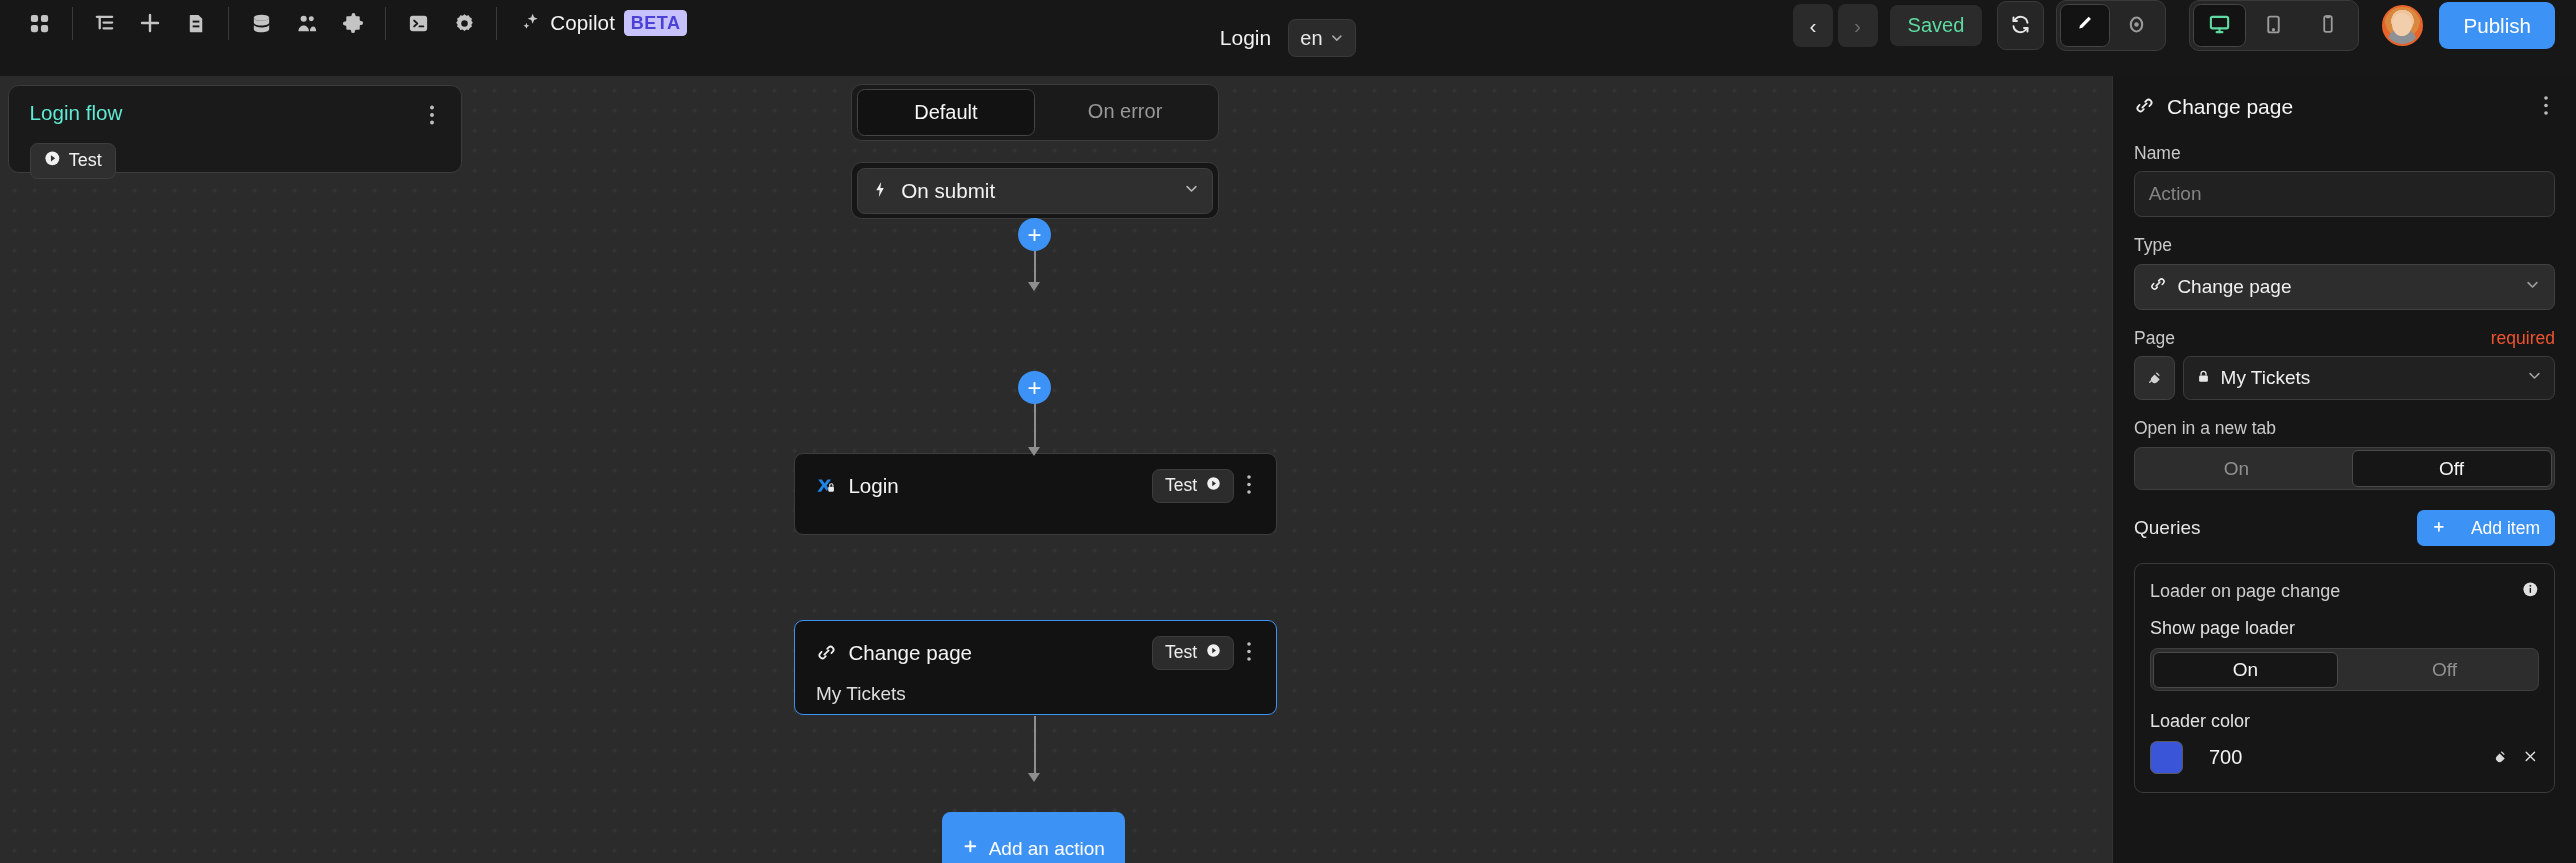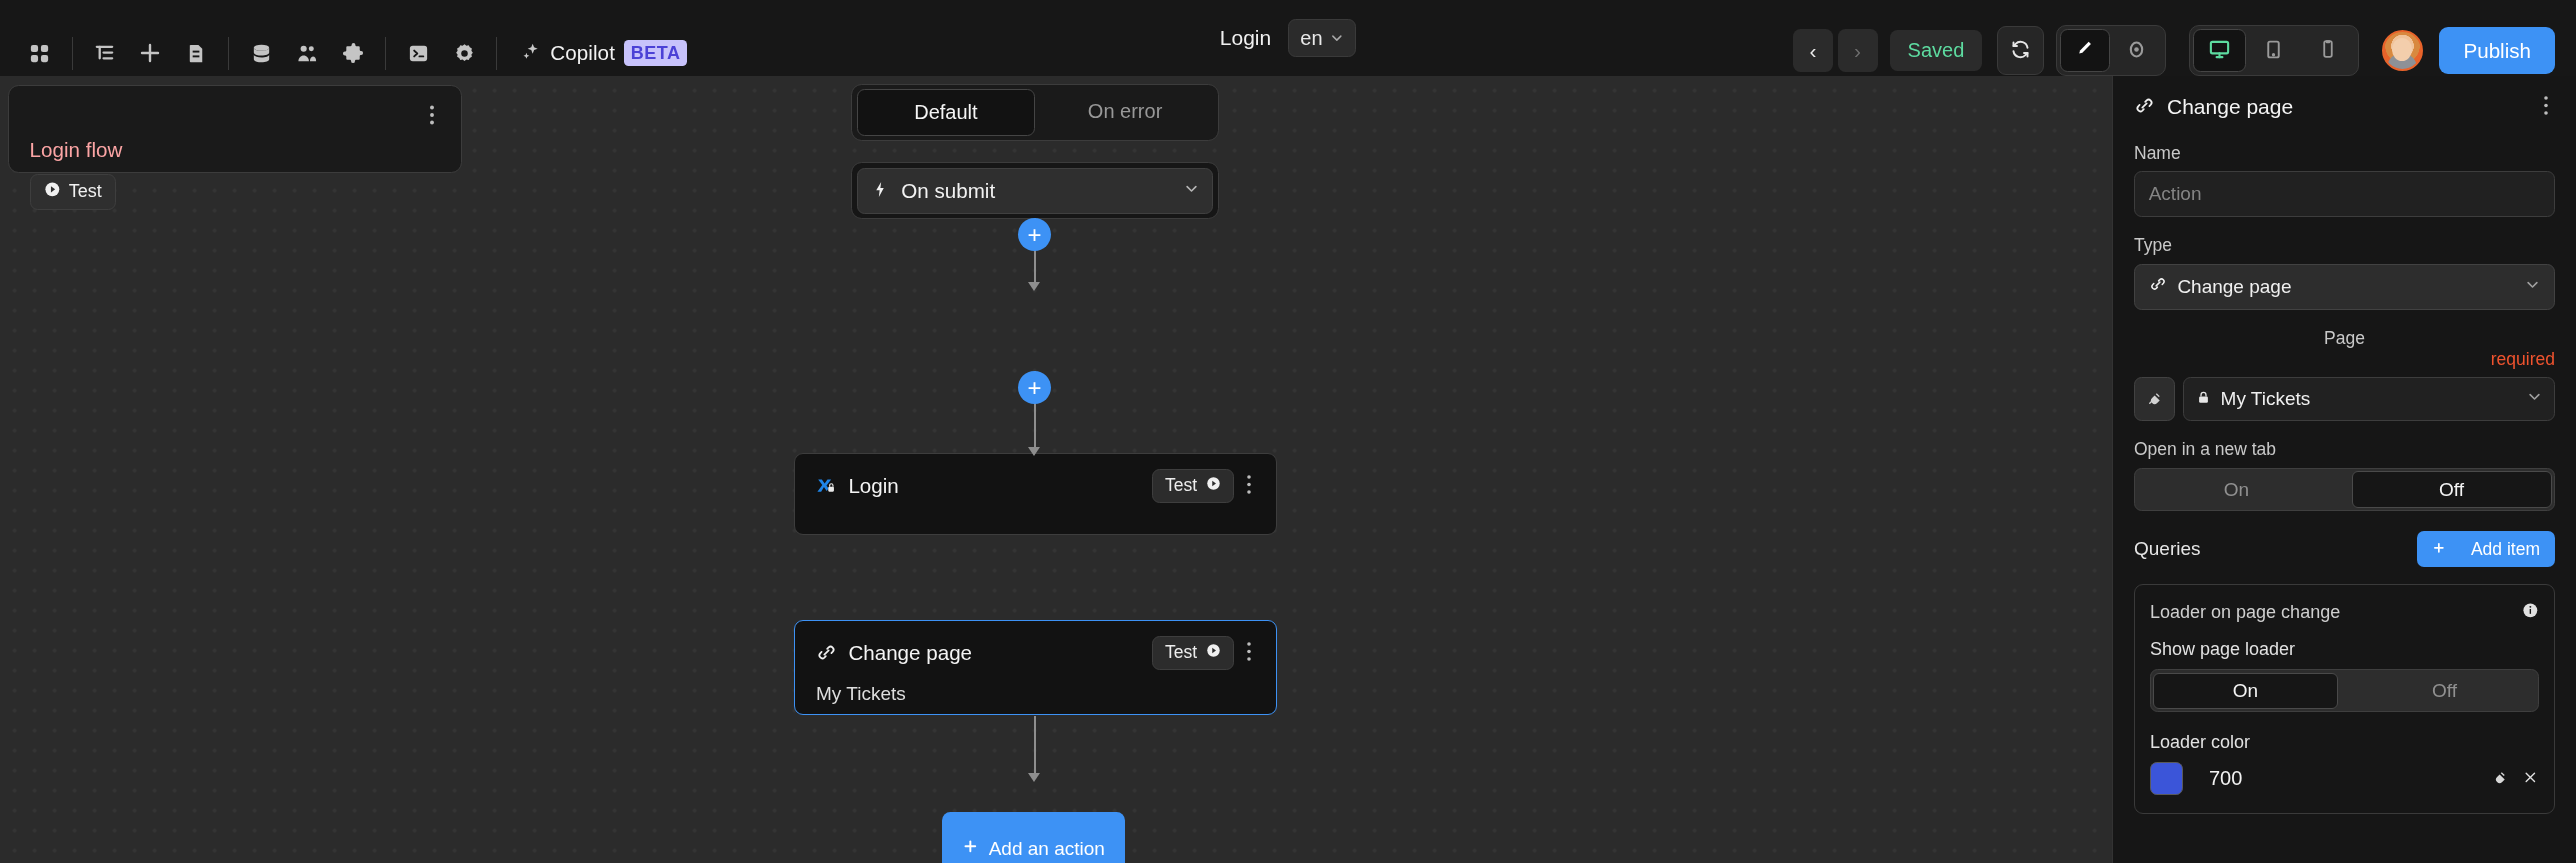--- a/index.html
+++ b/index.html
@@ -9,21 +9,21 @@
     font-family: "Liberation Sans", sans-serif;
     color: #e8e8e8;
     overflow: hidden;
   }
   .app { position: relative; width: 2576px; height: 863px; display: flex; flex-direction: column; }
 
   
   .header {
     height: 76px; flex: 0 0 76px;
     background: #171717;
-    display: flex; align-items: flex-end;
+    display: flex; align-items: flex-start;
     padding: 0 21px 0 16.7px;
     position: relative;
     z-index: 40;
   }
   .hdr-left { display: flex; align-items: center; gap: 0px; }
   .icon-btn {
     width: 46px; height: 46px;
     display: flex; align-items: center; justify-content: center;
     border-radius: 7.6px;
     cursor: pointer;
@@ -128,21 +128,21 @@
 
   
   .flow-card {
     position: absolute; left: 7.6px; top: 9px;
     width: 454px; height: 88px;
     background: #1a1a1a; border: 0.8px solid #3c3c3c;
     border-radius: 10.7px;
     padding: 15px 18px 0 21px;
   }
   .flow-card-top { display: flex; align-items: flex-start; }
-  .flow-title { font-size: 20.6px; color: #fca5a5; margin-top: 37px; }
+  .flow-title { font-size: 20.6px; color: #5eead4; }
   .kebab { margin-left: auto; cursor: pointer; padding: 1.5px 7.6px; }
   .test-btn {
     display: inline-flex; align-items: center; gap: 8.4px;
     background: #2f2f2f; border: 0.8px solid #3e3e3e; border-radius: 7.6px;
     padding: 6px 13px; margin-top: 12px; cursor: pointer;
     font-size: 18px; color: #f0f0f0;
   }
 
   
   .flow-tabs {
@@ -236,21 +236,21 @@
     border-left: 0.8px solid #333;
     padding: 16.7px 21px 0 21px;
     overflow: hidden;
     z-index: 20;
   }
   .panel-head { display: flex; align-items: center; margin-bottom: 21px; }
   .panel-title { font-size: 21px; color: #f4f4f4; margin-left: 12px; }
   .panel-kebab { margin-left: auto; cursor: pointer; padding: 1.5px 6px; }
 
   .field-label { font-size: 17.5px; color: #c9c9c9; margin-bottom: 7.6px; }
-  .field-row { display: flex; align-items: center; margin-bottom: 7.6px; flex-direction: column; }
+  .field-row { display: flex; align-items: center; margin-bottom: 7.6px; }
   .required { margin-left: auto; color: #f0532e; font-size: 17.5px; }
 
   .input {
     width: 100%; height: 46px; background: #212121;
     border: 0.8px solid #3d3d3d; border-radius: 7.6px;
     display: flex; align-items: center; padding: 0 13.7px;
     font-size: 19px; color: #848484;
   }
   .select {
     width: 100%; height: 46px; background: #2d2d2d;

